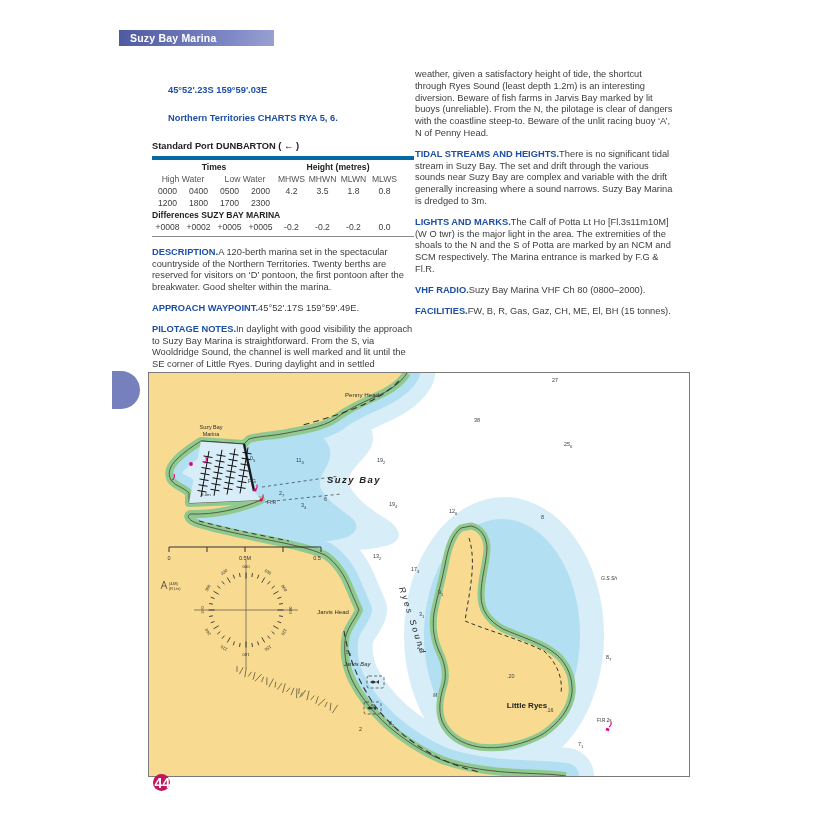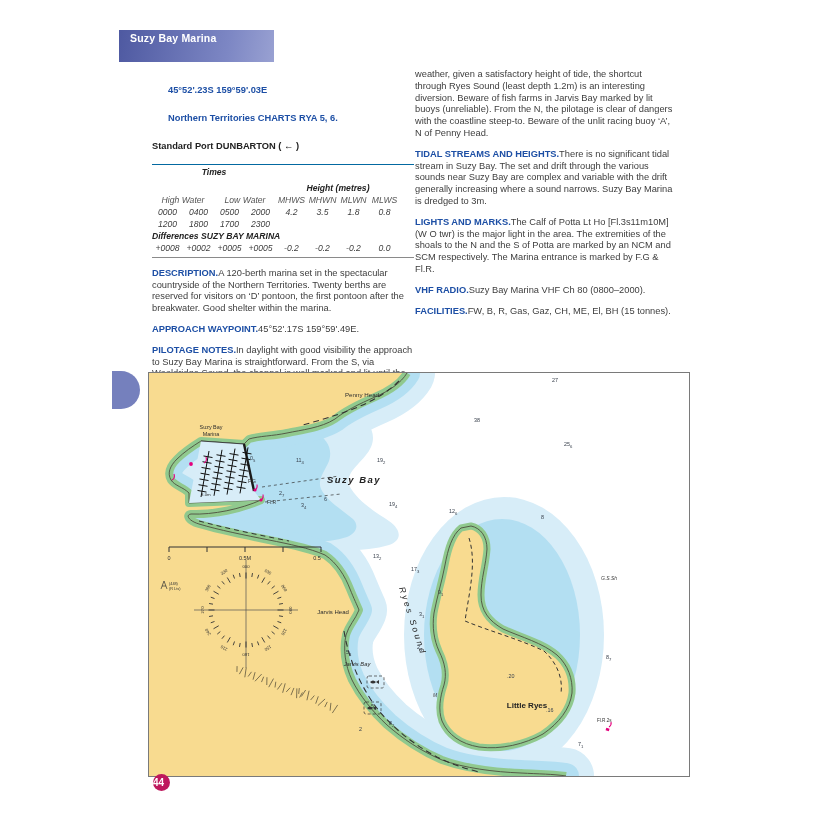--- a/index.html
+++ b/index.html
@@ -1,51 +1,51 @@
 <!DOCTYPE html>
 <html><head>
 <meta charset="utf-8">
 <style>
   html,body{margin:0;padding:0;}
   body{width:814px;height:814px;background:#fff;position:relative;
        font-family:"Liberation Sans",sans-serif;color:#3d3d3d;overflow:hidden;}
 
-  .banner{position:absolute;left:119px;top:30px;width:144px;height:32px;
+  .banner{position:absolute;left:119px;top:30px;width:144px;height:16px;
           background:linear-gradient(100deg,#4e59a1 0%,#7d87c4 70%,#99a1d2 100%);
           color:#fff;font-weight:bold;font-size:10.5px;line-height:16px;
           padding-left:11px;letter-spacing:0.2px;}
 
   .col{position:absolute;top:69px;font-size:9.3px;line-height:1.27;}
   .col-left{left:152px;width:262px;}
   .col-right{left:415px;width:258px;}
   .para{margin:0 0 9px 0;}
   .lead{font-weight:bold;color:#1d4fa5;margin-right:0;}
   .blue-bold{color:#1d4fa5;font-weight:bold;margin:16px;}
-  .std-port{font-weight:bold;color:#222;margin:9px 0 12px 0;}
-
-  .tt-wrap{border-top:1px solid #0369a1;border-bottom:1px solid #8a8a8a;
-           padding:2px 0 3px 0;margin:0 0 10px 0;font-style:italic;}
+  .std-port{font-weight:bold;color:#222;margin:9px 0 4px 0;}
+
+  .tt-wrap{border-top:4px solid #0369a1;border-bottom:1px solid #8a8a8a;
+           padding:2px 0 3px 0;margin:0 0 10px 0;}
   .tt-grid{display:grid;grid-template-columns:repeat(8,31px);font-size:8.6px;
            row-gap:1px;}
   .tt-grid div{text-align:center;}
   .tt-h{font-weight:bold;color:#222;}
-  .tt-times{grid-column:1/5;} .tt-height{grid-column:5/9;margin-top:16px;}
+  .tt-times{grid-column:1/5;} .tt-height{grid-column:5/9;}
   .c2{grid-column:span 2;color:#555;}
   .tt-sub1{color:#555;}
   .tt-diff{grid-column:1/9;text-align:left !important;font-weight:bold;color:#222;}
 
   .chart{position:absolute;left:148px;top:372px;width:540px;height:403px;
          border:1px solid #7a7a7a;background:#fff;}
   .chart svg{display:block;}
 
   .tab{position:absolute;left:112px;top:371px;width:28px;height:38px;
        background:#7580bd;border-radius:0 19px 19px 0;}
   .badge{position:absolute;left:153px;top:774px;width:17px;height:17px;
-         border-radius:50%;background:#be185d;color:#fff;font-size:10px;
-         font-weight:bold;display:flex;align-items:center;justify-content:flex-start;}
+         border-radius:50%;background:#be185d;color:#fff;font-size:14px;
+         font-weight:bold;display:flex;align-items:center;justify-content:flex-end;}
 
   
   text{font-family:"Liberation Sans",sans-serif;}
   .snd{font-size:5.4px;fill:#39414d;}
   .sndsub{font-size:4.2px;fill:#39414d;}
   .cnum{font-size:4.2px;fill:#333;text-anchor:middle;}
   .pont{stroke:#111;stroke-width:1;}
   .hach{stroke:#6f6446;stroke-width:0.9;stroke-linecap:round;}
   .cline{stroke:#555;stroke-width:0.7;}
   .ctick{stroke:#333;stroke-width:0.9;}

